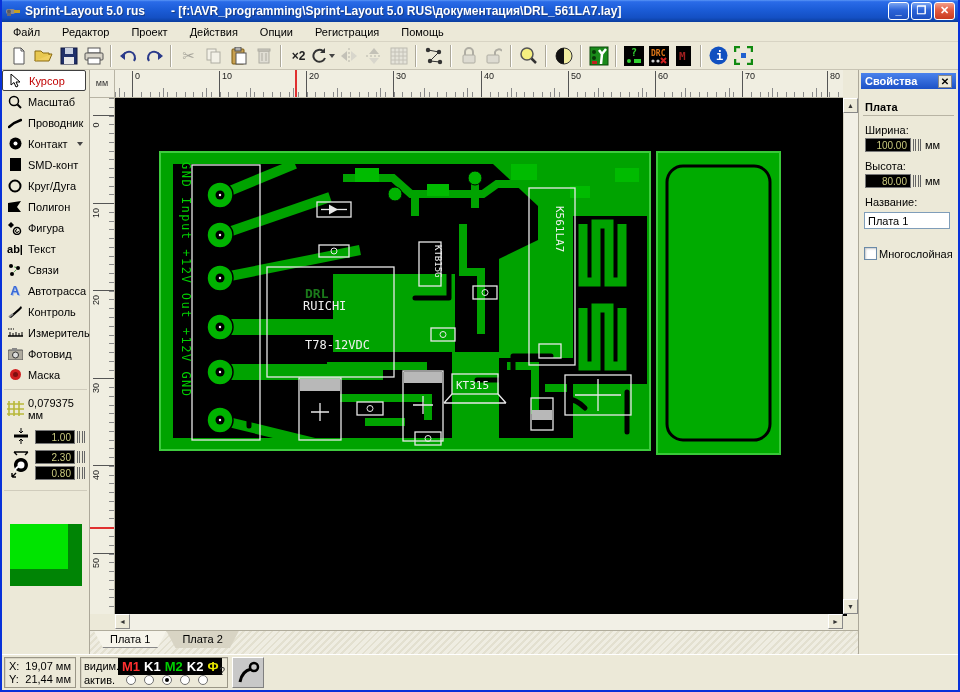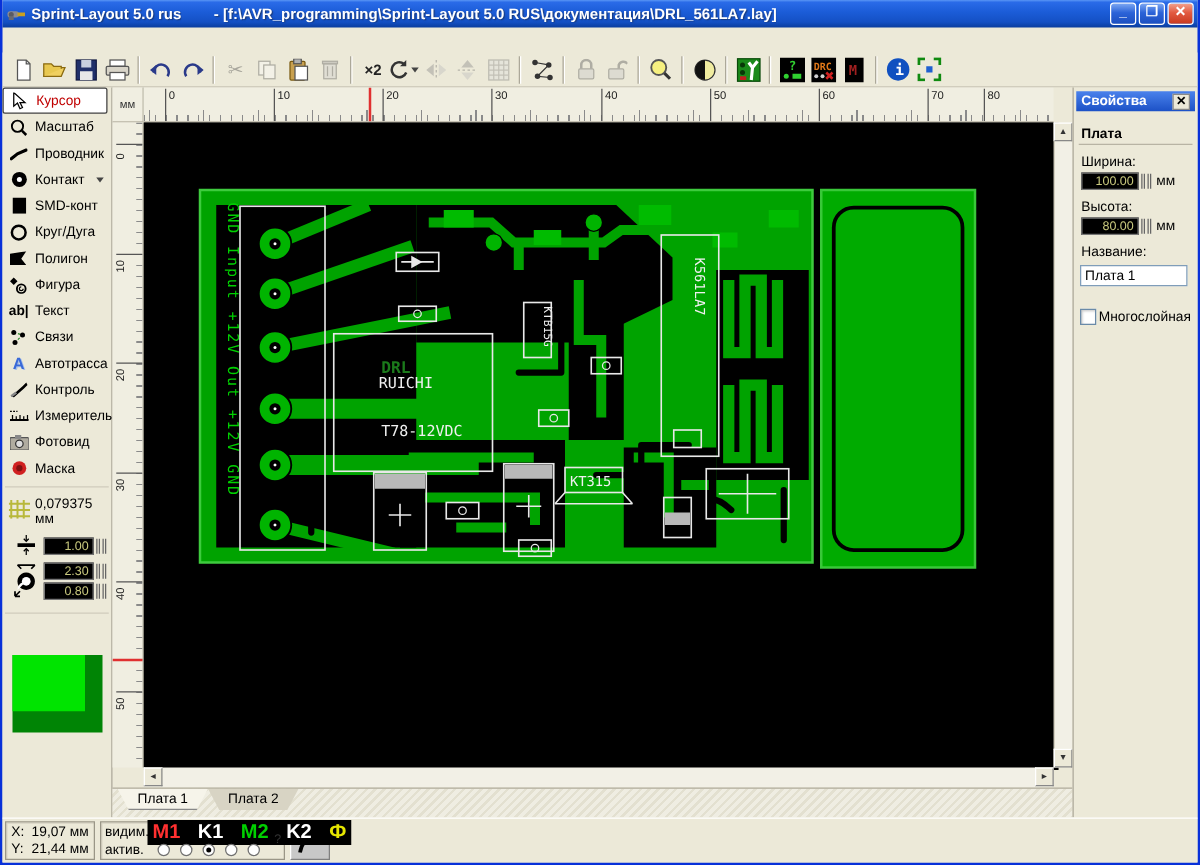--- a/index.html
+++ b/index.html
@@ -89,21 +89,21 @@
   .blacklbl { color:#000; }
 
   
   .statusbar { position:absolute; left:0; right:0; bottom:0; height:36px; background:#ece9d8; border-top:1px solid #fff; display:flex; align-items:stretch; padding:2px; gap:4px; }
   .panel { border:1px solid #9a9687; box-shadow:inset 1px 1px 0 #d8d4c4; background:#ece9d8; }
   .xy-panel { width:72px; padding:2px 4px; display:flex; flex-direction:column; justify-content:center; gap:1px; }
   .xyrow { display:flex; justify-content:space-between; }
   .layers-panel { width:148px; padding:1px 3px; position:relative; }
   .lrow { display:flex; align-items:center; height:14px; }
   .llab { width:34px; color:#000; }
-  .layerbox { background:#000; display:flex; gap:14px; padding:1px 4px; font-weight:bold; font-size:16px; }
+  .layerbox { background:#000; display:flex; gap:4px; padding:1px 4px; font-weight:bold; font-size:13px; }
   .radios { display:flex; gap:8px; margin-left:8px; }
   .radio { width:10px; height:10px; border-radius:50%; border:1px solid #707070; background:#fff; position:relative; }
   .radio.checked::after { content:""; position:absolute; left:2px; top:2px; width:4px; height:4px; border-radius:50%; background:#000; }
   .qmark { position:absolute; right:2px; top:8px; font-size:10px; color:#333; }
   .statusbtn { width:32px; border:1px solid #fff; border-right-color:#808080; border-bottom-color:#808080; background:#c8c8c8; display:flex; align-items:center; justify-content:center; }
   .hint-panel { flex:1; padding:2px 6px; color:#3b4a82; line-height:14px; white-space:pre; overflow:hidden; }
 
   svg text { font-family:"DejaVu Sans Mono", monospace; }
 </style>
 </head>
@@ -120,20 +120,29 @@
     </svg>
     <span class="title-text">Sprint-Layout 5.0 rus</span>
     <span class="title-text title-doc">- [f:\AVR_programming\Sprint-Layout 5.0 RUS\документация\DRL_561LA7.lay]</span>
     <div class="win-btns">
       <div class="win-btn">_</div>
       <div class="win-btn">❐</div>
       <div class="win-btn close">✕</div>
     </div>
   </div>
 
+  <div class="menubar">
+    <span class="menu-item">Файл</span>
+    <span class="menu-item">Редактор</span>
+    <span class="menu-item">Проект</span>
+    <span class="menu-item">Действия</span>
+    <span class="menu-item">Опции</span>
+    <span class="menu-item">Регистрация</span>
+    <span class="menu-item">Помощь</span>
+  </div>
 
   <div class="toolbar">
     <div class="tbtn">
         <svg width="18" height="18" viewBox="0 0 18 18">
           <path d="M4,1 h7 l3,3 v13 h-10 z" fill="#fff" stroke="#555"></path>
           <path d="M11,1 v3 h3" fill="none" stroke="#555"></path>
         </svg>
       </div>
     <div class="tbtn">
         <svg width="20" height="18" viewBox="0 0 20 18">
@@ -497,21 +506,21 @@
       <div class="minor"></div>
         <div class="mid"></div>
       <span class="hlab" style="left:17px">0</span>
       <span class="hlab" style="left:104px">10</span>
       <span class="hlab" style="left:191px">20</span>
       <span class="hlab" style="left:278px">30</span>
       <span class="hlab" style="left:366px">40</span>
       <span class="hlab" style="left:453px">50</span>
       <span class="hlab" style="left:540px">60</span>
       <span class="hlab" style="left:627px">70</span>
-      <span class="hlab" style="left:672px">80</span>
+      <span class="hlab" style="left:712px">80</span>
       <div class="hmark" style="left:180px"></div>
     </div>
     <div class="cornerTR"></div>
 
     <div class="vruler">
       <div class="minor"></div>
       <div class="vtick" style="top:17px"></div>
         <span class="vlab" style="top:22px">0</span>
       <div class="vtick" style="top:105px"></div>
         <span class="vlab" style="top:110px">10</span>

